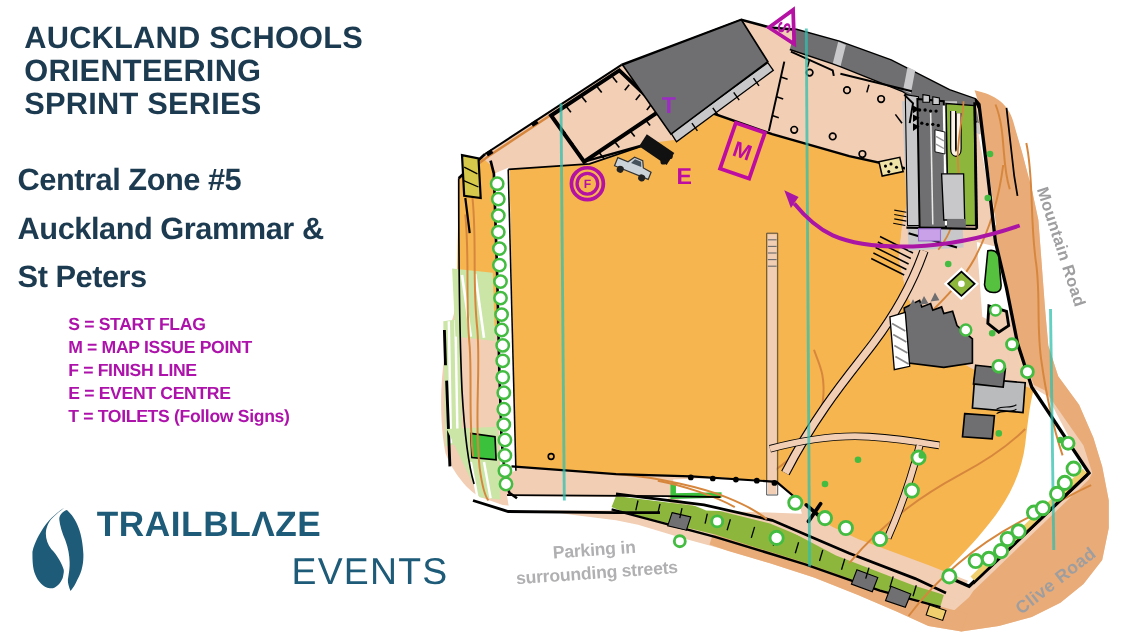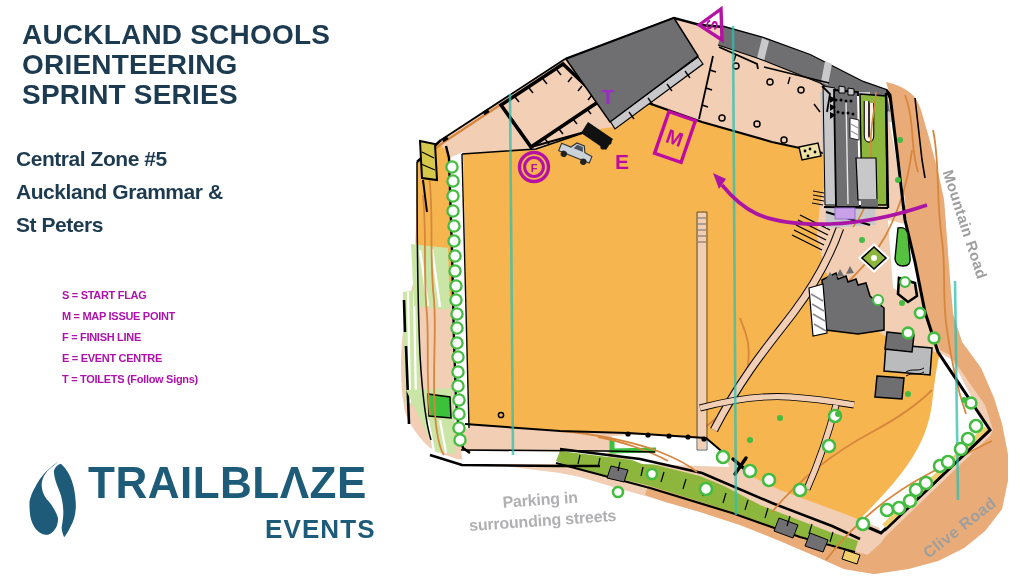--- a/index.html
+++ b/index.html
@@ -1,21 +1,21 @@
 <!DOCTYPE html>
 <html><head>
 <meta charset="utf-8">
 <style>
 html,body{margin:0;padding:0;width:1024px;height:576px;background:#ffffff;overflow:hidden}
 body{font-family:"Liberation Sans",sans-serif;position:relative}
 .t1{position:absolute;left:22px;top:20px;font-size:28px;font-weight:800;color:#1c3a50;line-height:30px;letter-spacing:0.2px}
-.t2{position:absolute;left:16px;top:142px;font-size:21px;font-weight:800;color:#1c3a50;line-height:33px;letter-spacing:-0.45px}
-.leg{position:absolute;left:62px;top:285px;font-size:11px;font-weight:800;color:#ad13ab;line-height:21px;letter-spacing:-0.3px}
-.lgt{position:absolute;left:88px;top:458px;font-size:44px;font-weight:800;color:#1d5b78;letter-spacing:0.5px}
-.lgs{position:absolute;left:265px;top:514px;font-size:26px;font-weight:700;color:#1d5b78;letter-spacing:1.1px}
+.t2{position:absolute;left:16px;top:142px;font-size:28px;font-weight:800;color:#1c3a50;line-height:44px;letter-spacing:-0.45px}
+.leg{position:absolute;left:62px;top:285px;font-size:16px;font-weight:800;color:#ad13ab;line-height:21px;letter-spacing:-0.3px}
+.lgt{position:absolute;left:88px;top:458px;font-size:32px;font-weight:800;color:#1d5b78;letter-spacing:0.5px}
+.lgs{position:absolute;left:265px;top:501px;font-size:34px;font-weight:400;color:#1d5b78;letter-spacing:1.1px}
 #map{position:absolute;left:0;top:0}
 </style>
 </head>
 <body>
 
 <div class="t1">AUCKLAND SCHOOLS<br>ORIENTEERING<br>SPRINT SERIES</div>
 
 <div class="t2">Central Zone #5<br>Auckland Grammar &amp;<br>St Peters</div>
 
 <div class="leg">S = START FLAG<br>M = MAP ISSUE POINT<br>F = FINISH LINE<br>E = EVENT CENTRE<br>T = TOILETS (Follow Signs)</div>

